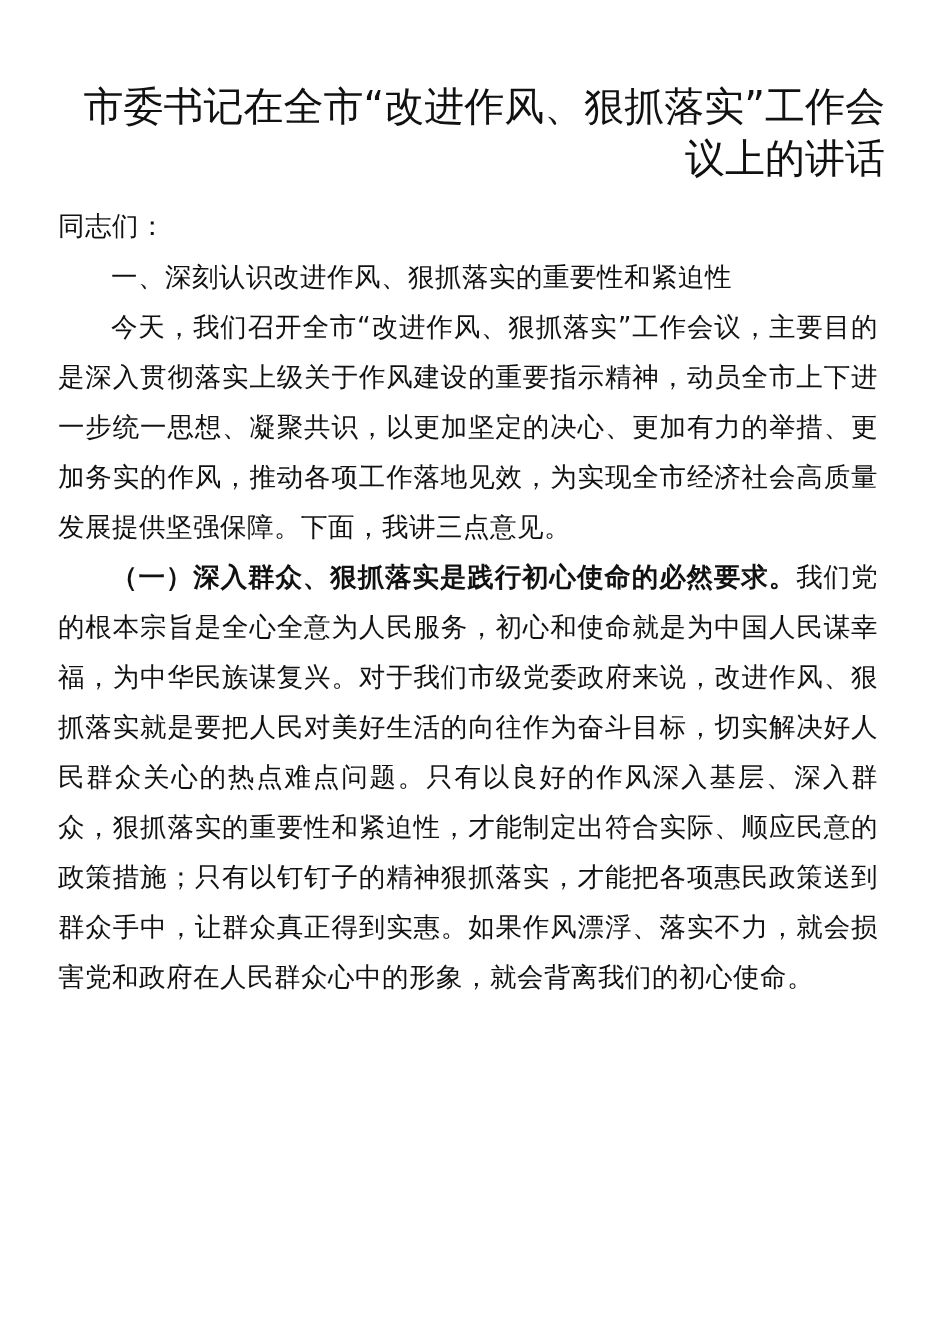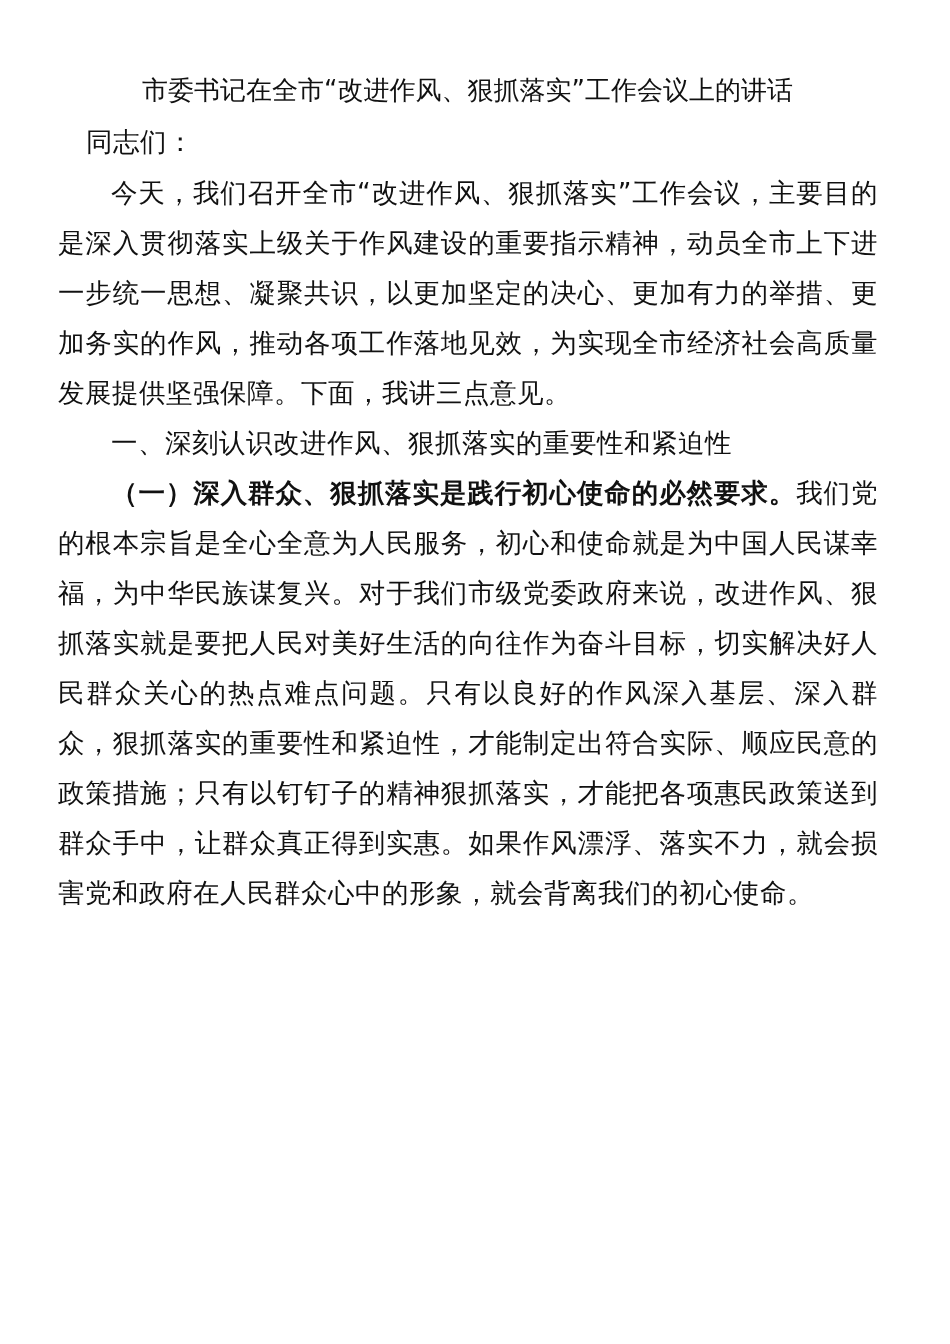--- a/index.html
+++ b/index.html
@@ -15,65 +15,64 @@
       color: #111111;
       font-family: "DejaVu Sans", "Liberation Sans", sans-serif;
     }
     .page {
       position: absolute;
       left: 58px;
       top: 64px;
       width: 820px;
     }
     .doc-title {
-      margin: 0;
-      text-align: center;
+      margin: 16px;
+      text-align: right;
       font-weight: normal;
-      font-size: 26px;
+      font-size: 40px;
       line-height: 52px;
       letter-spacing: 0px;
       width: 835px;
       margin-left: -8px;
     }
     .body-text {
       font-size: 26.5px;
       line-height: 50px;
       text-align: justify;
       text-justify: inter-character;
       letter-spacing: 0.5px;
       margin: 0;
     }
     .salutation {
       margin-top: 0px;
       line-height: 52px;
-      margin-left: 28px;
     }
     .indent {
       text-indent: 2em;
     }
     .heading-1 {
       text-indent: 2em;
     }
     .bold-lead {
       font-weight: bold;
     }
   </style>
 </head>
 <body>
 
 <div class="page">
   <h1 class="doc-title">市委书记在全市“改进作风、狠抓落实”工作会议上的讲话</h1>
 
   <p class="body-text salutation">同志们：</p>
 
+  <p class="body-text heading-1">
+    <span>一、深刻认识改进作风、狠抓落实的重要性和紧迫性</span>
+  </p>
+
   <p class="body-text indent">
     <span>今天，我们召开全市“改进作风、狠抓落实”工作会议，主要目的是深入贯彻落实上级关于作风建设的重要指示精神，动员全市上下进一步统一思想、凝聚共识，以更加坚定的决心、更加有力的举措、更加务实的作风，推动各项工作落地见效，为实现全市经济社会高质量发展提供坚强保障。下面，我讲三点意见。</span>
-  </p>
-
-  <p class="body-text heading-1">
-    <span>一、深刻认识改进作风、狠抓落实的重要性和紧迫性</span>
   </p>
 
   <p class="body-text indent">
     <span class="bold-lead">（一）深入群众、狠抓落实是践行初心使命的必然要求。</span><span>我们党的根本宗旨是全心全意为人民服务，初心和使命就是为中国人民谋幸福，为中华民族谋复兴。对于我们市级党委政府来说，改进作风、狠抓落实就是要把人民对美好生活的向往作为奋斗目标，切实解决好人民群众关心的热点难点问题。只有以良好的作风深入基层、深入群众，狠抓落实的重要性和紧迫性，才能制定出符合实际、顺应民意的政策措施；只有以钉钉子的精神狠抓落实，才能把各项惠民政策送到群众手中，让群众真正得到实惠。如果作风漂浮、落实不力，就会损害党和政府在人民群众心中的形象，就会背离我们的初心使命。</span>
   </p>
 
 </div>
 
 </body></html>

